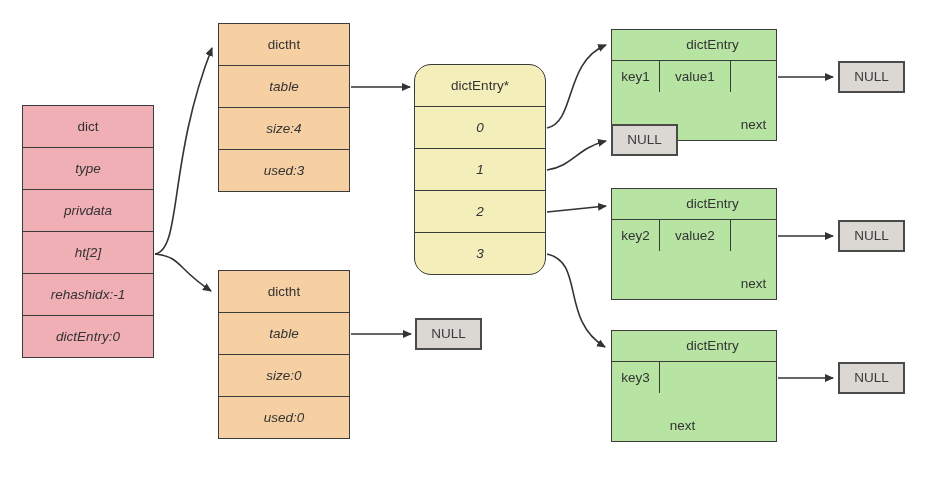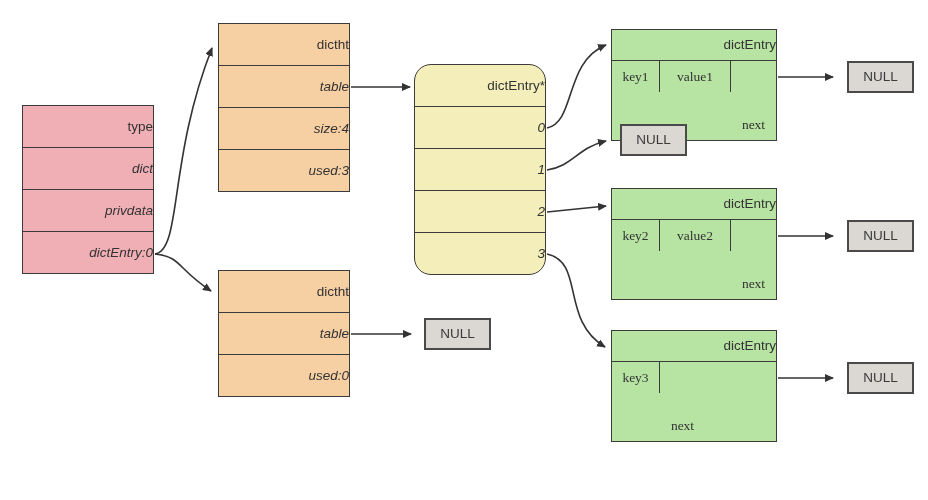--- a/index.html
+++ b/index.html
@@ -4,36 +4,36 @@
 <style>
   :root{
     --pink:#f0aeb5; --orange:#f6cfa3; --yellow:#f4eebb; --green:#b7e3a3;
     --gray:#dbd7d3; --border:#3b3b3b; --arrow:#333333; --text:#333333; --bg:#ffffff;
   }
   html,body{margin:0;padding:0;}
   body{background:var(--bg);font-family:"Liberation Sans","DejaVu Sans",sans-serif;color:var(--text);}
   #canvas{position:relative;width:928px;height:500px;background:var(--bg);overflow:hidden;}
   #arrows{position:absolute;left:0;top:0;width:928px;height:500px;pointer-events:none;}
   .box{position:absolute;border:1.5px solid var(--border);box-sizing:content-box;font-size:13.5px;}
-  .row{height:41px;line-height:41px;text-align:right;white-space:nowrap;}
+  .row{height:41px;line-height:41px;text-align:center;white-space:nowrap;}
   .row + .row{border-top:1.5px solid var(--border);font-style:italic;}
   .pink{background:var(--pink);left:22px;top:105px;width:130px;}
   .orange-top{background:var(--orange);left:218px;top:23px;width:130px;}
   .orange-bottom{background:var(--orange);left:218px;top:270px;width:130px;}
   .yellow{background:var(--yellow);left:414px;top:64px;width:130px;border-radius:17px;}
   .entry{position:absolute;left:611px;width:164px;border:1.5px solid var(--border);background:var(--green);font-size:13.5px;}
   .entry-1{top:29px;} .entry-2{top:188px;} .entry-3{top:330px;}
-  .entry-title{height:30px;line-height:30px;text-align:right;border-bottom:1.5px solid var(--border);padding-left:37px;}
-  .entry-cells{display:flex;font-family:Liberation Serif, serif;}
+  .entry-title{height:30px;line-height:30px;text-align:center;border-bottom:1.5px solid var(--border);padding-left:37px;}
+  .entry-cells{display:flex;}
   .cell{height:31px;line-height:31px;text-align:center;}
   .cell-key{flex:0 0 47px;border-right:1.5px solid var(--border);}
   .cell-value{flex:1 1 auto;border-right:1.5px solid var(--border);}
   .cell-next{flex:0 0 45px;margin-top:48px;}
   .null-box{position:absolute;width:63px;height:28px;line-height:28px;text-align:center;
-            background:var(--gray);border:2px solid #4a4a4a;font-size:13.5px;color:#3a3a3a;margin-left:9px;}
+            background:var(--gray);border:2px solid #4a4a4a;font-size:13.5px;color:#3a3a3a;}
   .null-0{left:838px;top:61px;}
   .null-1{left:611px;top:124px;}
   .null-2{left:838px;top:220px;}
   .null-3{left:838px;top:362px;}
   .null-4{left:415px;top:318px;}
 </style>
 </head>
 <body>
 
 <div id="canvas">
@@ -51,36 +51,39 @@
     <path d="M547,128 C576,122 564,62 606,45" marker-end="url(#ah)"></path>
     <path d="M547,170 C573,166 577,148 606,141" marker-end="url(#ah)"></path>
     <path d="M547,212 L606,206" marker-end="url(#ah)"></path>
     <path d="M547,254 C585,262 560,320 605,347" marker-end="url(#ah)"></path>
     <path d="M778,77 L833,77" marker-end="url(#ah)"></path>
     <path d="M778,236 L833,236" marker-end="url(#ah)"></path>
     <path d="M778,378 L833,378" marker-end="url(#ah)"></path>
   </svg>
 
   <div class="box pink">
+    <div class="row">dict</div>
     <div class="row">type</div>
-    <div class="row">dict</div>
     <div class="row">privdata</div>
+    <div class="row">ht[2]</div>
+    <div class="row">rehashidx:-1</div>
     <div class="row">dictEntry:0</div>
   </div>
 
   <div class="box orange-top">
     <div class="row">dictht</div>
     <div class="row">table</div>
     <div class="row">size:4</div>
     <div class="row">used:3</div>
   </div>
 
   <div class="box orange-bottom">
     <div class="row">dictht</div>
     <div class="row">table</div>
+    <div class="row">size:0</div>
     <div class="row">used:0</div>
   </div>
 
   <div class="box yellow">
     <div class="row">dictEntry*</div>
     <div class="row">0</div>
     <div class="row">1</div>
     <div class="row">2</div>
     <div class="row">3</div>
   </div>

